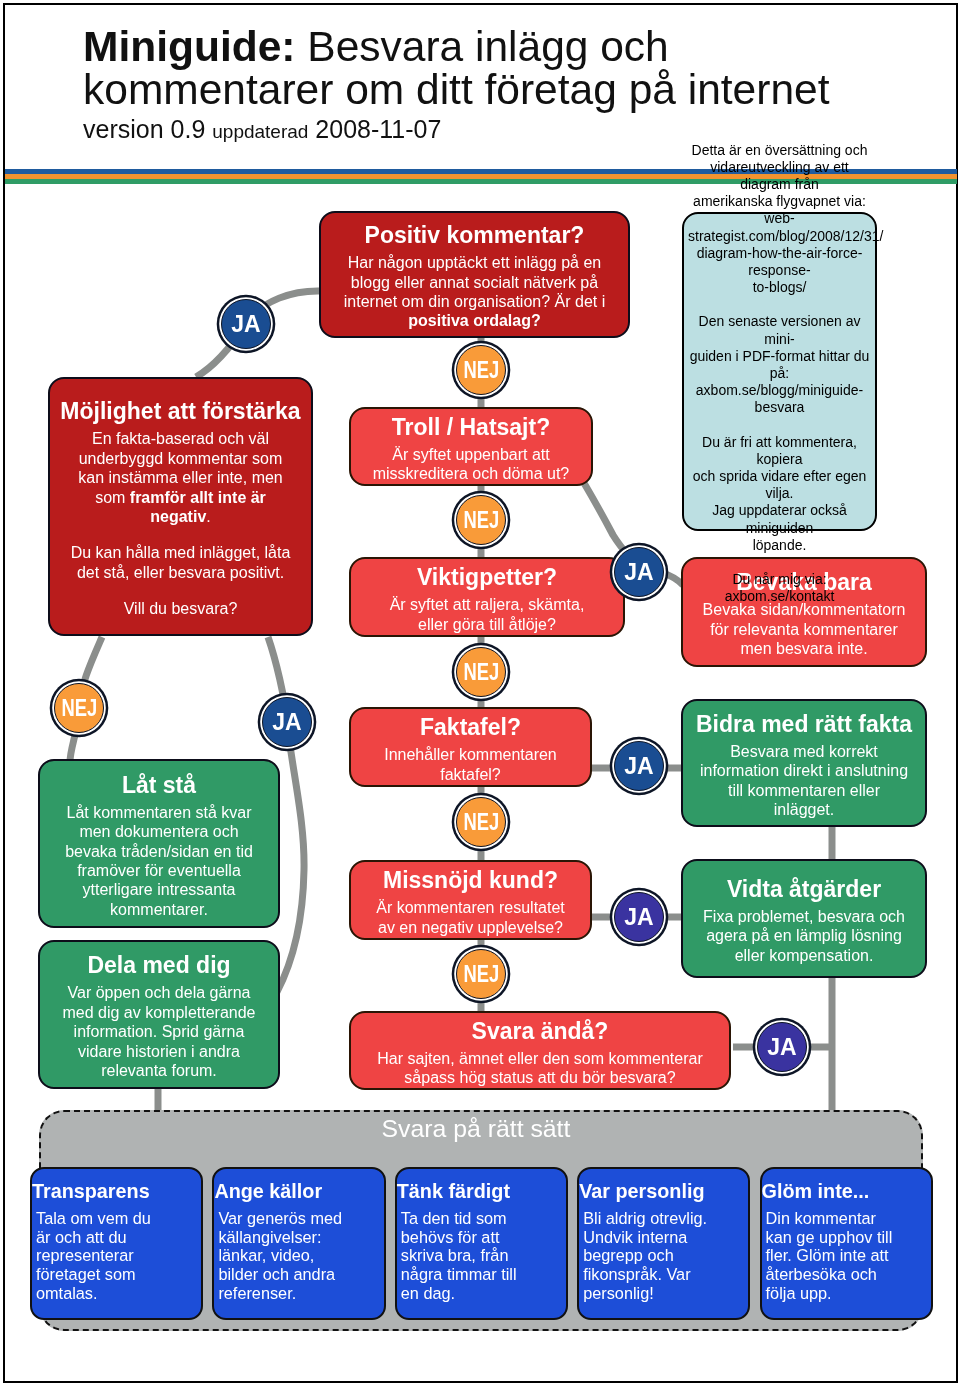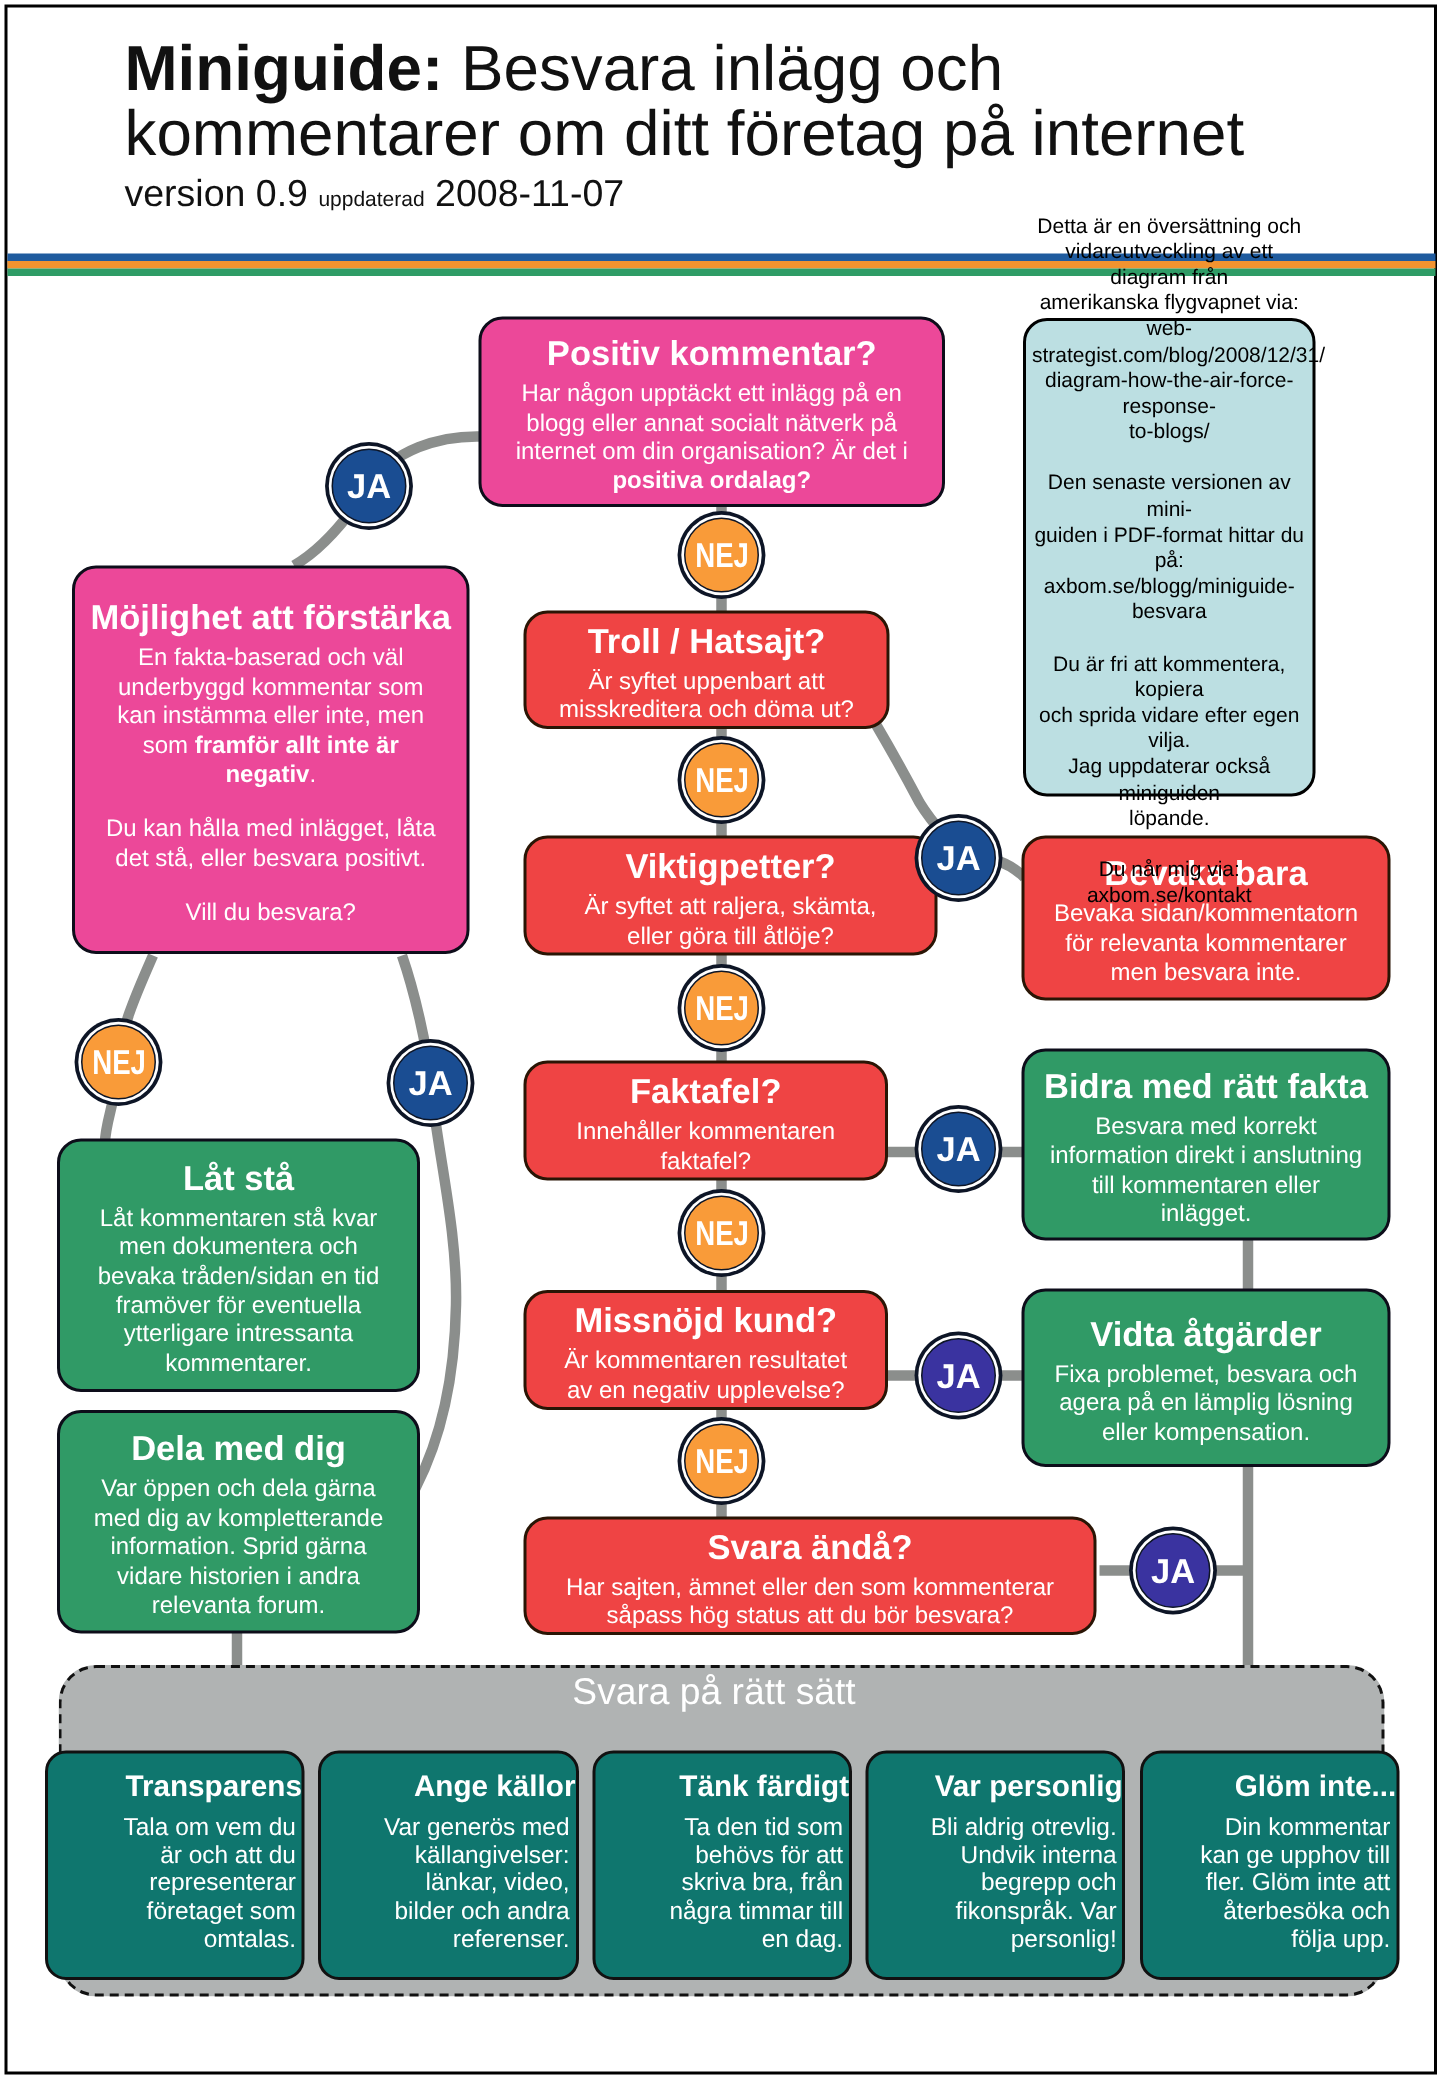--- a/index.html
+++ b/index.html
@@ -8,37 +8,37 @@
        font-family:"Liberation Sans",sans-serif;overflow:hidden;}
   #page{position:relative;width:960px;height:1384px;}
   .frame{position:absolute;left:3px;top:3px;width:955px;height:1380px;
          border:2px solid #000;box-sizing:border-box;}
 
   
   .hdr{position:absolute;left:83px;top:25px;width:790px;}
   .hdr-title{font-size:42.5px;line-height:43px;color:#111;}
   .hdr-title b{font-weight:bold;}
   .hdr-ver{margin-top:4px;font-size:25px;color:#111;}
-  .hdr-ver .sm{font-size:14px;}
+  .hdr-ver .sm{font-size:19px;}
   .stripes{position:absolute;left:5px;top:169px;width:952px;}
   .stripes div{height:5px;}
   .s-blue{background:#1f5b9e;}
   .s-orange{background:#f2932f;}
   .s-green{background:#2f9c66;}
 
   
   .node{position:absolute;box-sizing:border-box;border:2px solid #0d0d1a;
         border-radius:16px;text-align:center;color:#fff;z-index:5;
         display:flex;flex-direction:column;justify-content:center;
         font-size:16px;line-height:19.4px;padding-top:4px;}
   .node .t{font-weight:bold;font-size:23px;line-height:26px;margin-bottom:5px;}
   .node .b{padding:0 4px;}
   .node .sp{margin-top:17px;}
   .node .ital{}
-  .blue{background:#ec4899;}
+  .blue{background:#b91c1c;}
   .orange{background:#ef4444;border-color:#2a1505;}
   .green{background:#309a66;}
   .cyan{background:#bcdfe2;color:#000;border-color:#000;}
   svg.conn{position:absolute;left:0;top:0;width:960px;height:1384px;z-index:1;
            pointer-events:none;}
 
   
   .circ span{display:inline-block;}
   .circ.nej span{transform:scaleX(0.8);}
   .circ{position:absolute;z-index:8;border-radius:50%;
@@ -50,23 +50,23 @@
             box-shadow:0 0 0 1.8px #fff,0 0 0 4.3px #0d1526;}
   .circ.nej{background:#f99b39;border:1.5px solid #0d1526;
             box-shadow:0 0 0 1.8px #fff,0 0 0 4.3px #0d1526;}
 
   
   .graypanel{position:absolute;box-sizing:border-box;background:#b0b3b3;
              border:2px dashed #111;border-radius:25px;z-index:4;}
   .graytitle{position:absolute;z-index:6;color:#fff;text-align:center;}
   .tiprow{position:absolute;left:30px;top:1167px;width:910px;height:155px;z-index:6;
           display:flex;gap:9.1px;}
-  .tip{box-sizing:border-box;background:#0f766e;width:173.3px;height:153px;
+  .tip{box-sizing:border-box;background:#1d4ed8;width:173.3px;height:153px;
        border:2px solid #111;border-radius:14px;color:#fff;flex:none;
-       text-align:right;display:flex;flex-direction:column;justify-content:flex-start;
+       text-align:left;display:flex;flex-direction:column;justify-content:flex-start;
        padding-top:11px;font-size:16.3px;line-height:18.7px;}
   .tip .t{font-weight:bold;font-size:19.8px;line-height:23px;margin-bottom:6px;}
   .tip .bd{padding:0 4px;}
 </style>
 </head>
 <body>
 
 <div id="page">
   <div class="frame"></div>
 

